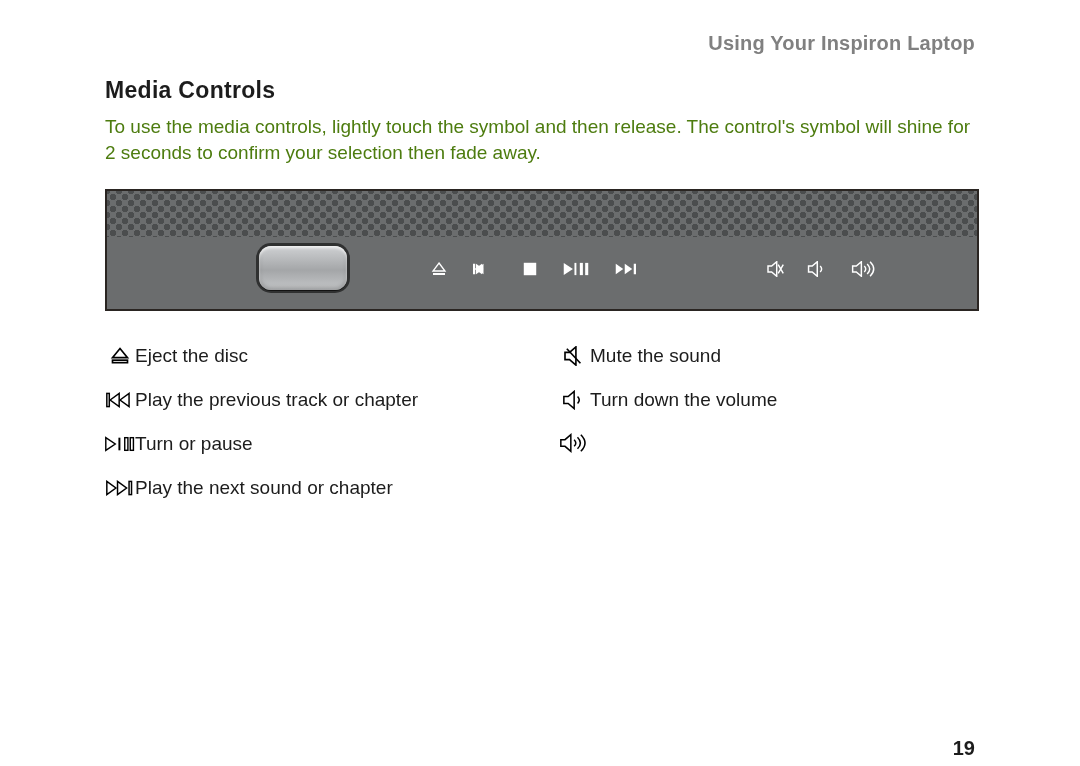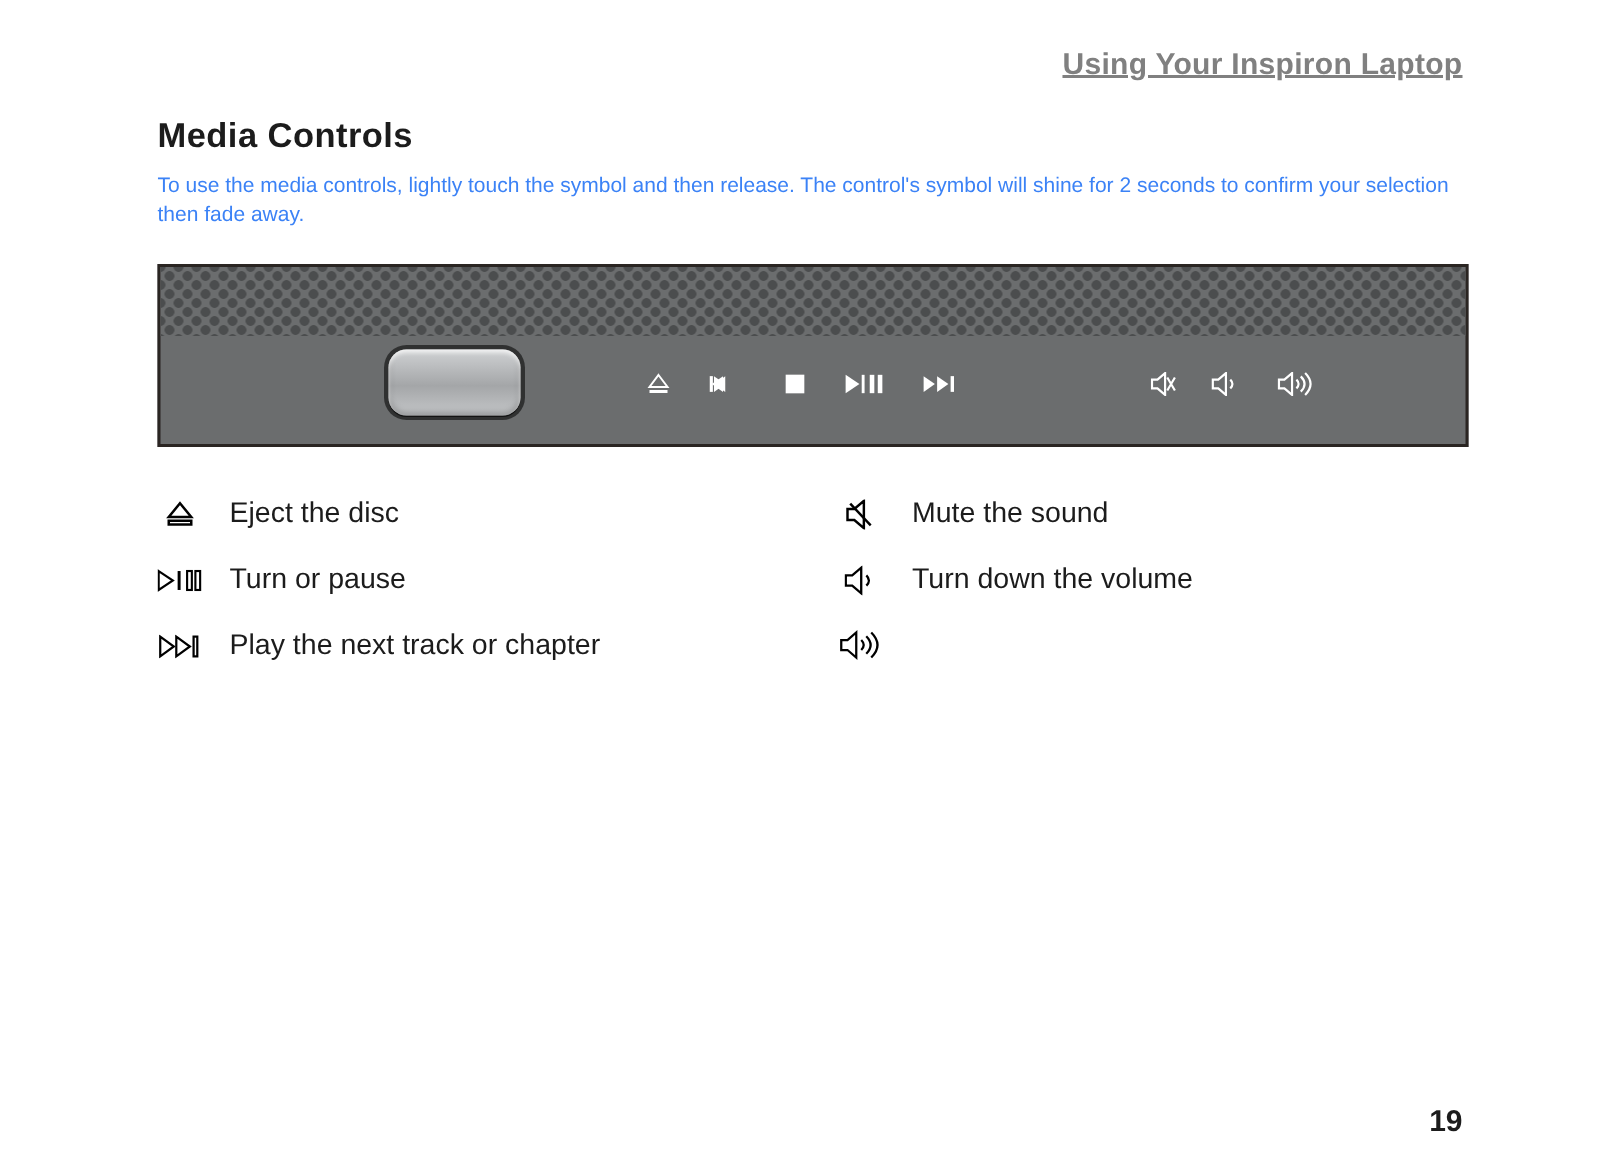--- a/index.html
+++ b/index.html
@@ -16,34 +16,33 @@
     left:105px; top:32px;
     width:870px;
   }
   .running-head{
     text-align:right;
     font-size:20px;
     font-weight:700;
     color:#808080;
     letter-spacing:.2px;
     margin-bottom:22px;
-    text-decoration:underline;
   }
   h1.section-title{
     font-size:23px;
     font-weight:700;
     margin:0 0 10px 0;
     font-stretch:condensed;
     letter-spacing:.3px;
   }
   .intro{
-    font-size:14px;
+    font-size:19px;
     line-height:1.35;
     margin:0 0 24px 0;
-    color:#3b82f6;
+    color:#4d7c0f;
   }
 
   
   .media-bar{
     position:relative;
     width:870px;
     height:118px;
     background:#6b6d6e;
     overflow:hidden;
     border:2px solid #2a2522;
@@ -82,21 +81,20 @@
   
   .legend{
     margin-top:34px;
     display:flex;
     gap:40px;
   }
   .col{ flex:1; }
   .legend-item{
     display:flex;
     align-items:center;
-    gap:18px;
     margin-bottom:22px;
     font-size:19px;
   }
   .legend-ico{
     width:30px;
     display:flex;
     justify-content:center;
     align-items:center;
     flex:0 0 30px;
   }
@@ -189,38 +187,48 @@
         <span class="legend-ico">
           <svg width="20" height="20" viewBox="0 0 24 24">
               <path d="M12 3 L21 14 H3 Z" fill="none" stroke="#000" stroke-width="2"></path>
               <rect x="3" y="17" width="18" height="3" fill="none" stroke="#000" stroke-width="2"></rect>
             </svg>
         </span>
         <span>Eject the disc</span>
       </div>
       <div class="legend-item">
         <span class="legend-ico">
+          <svg width="28" height="16" viewBox="0 0 34 18">
+              <rect x="1" y="1" width="3" height="16" fill="none" stroke="#000" stroke-width="1.8"></rect>
+              <path d="M17 9 L6 1 V17 Z" fill="none" stroke="#000" stroke-width="1.8" transform="scale(-1,1) translate(-22,0)"></path>
+              <path d="M29 9 L18 1 V17 Z" fill="none" stroke="#000" stroke-width="1.8" transform="scale(-1,1) translate(-46,0)"></path>
+            </svg>
+        </span>
+        <span>Play the previous track or chapter</span>
+      </div>
+      <div class="legend-item">
+        <span class="legend-ico">
           <svg width="30" height="16" viewBox="0 0 38 18">
               <path d="M1 1 L13 9 L1 17 Z" fill="none" stroke="#000" stroke-width="1.8"></path>
               <rect x="17" y="1" width="2.5" height="16" fill="#000"></rect>
               <rect x="25" y="1" width="4" height="16" fill="none" stroke="#000" stroke-width="1.8"></rect>
               <rect x="32" y="1" width="4" height="16" fill="none" stroke="#000" stroke-width="1.8"></rect>
             </svg>
         </span>
         <span>Turn or pause</span>
       </div>
       <div class="legend-item">
         <span class="legend-ico">
           <svg width="28" height="16" viewBox="0 0 34 18">
               <path d="M1 1 L12 9 L1 17 Z" fill="none" stroke="#000" stroke-width="1.8"></path>
               <path d="M14 1 L25 9 L14 17 Z" fill="none" stroke="#000" stroke-width="1.8"></path>
               <rect x="28" y="1" width="3" height="16" fill="none" stroke="#000" stroke-width="1.8"></rect>
             </svg>
         </span>
-        <span>Play the next track or chapter</span>
+        <span>Play the next sound or chapter</span>
       </div>
     </div>
 
     <div class="col">
       <div class="legend-item">
         <span class="legend-ico">
           <svg width="22" height="20" viewBox="0 0 24 22">
               <path d="M1 7 H6 L13 1 V21 L6 15 H1 Z" fill="none" stroke="#000" stroke-width="1.8"></path>
               <path d="M3 3 L18 19" stroke="#000" stroke-width="1.8"></path>
             </svg>

